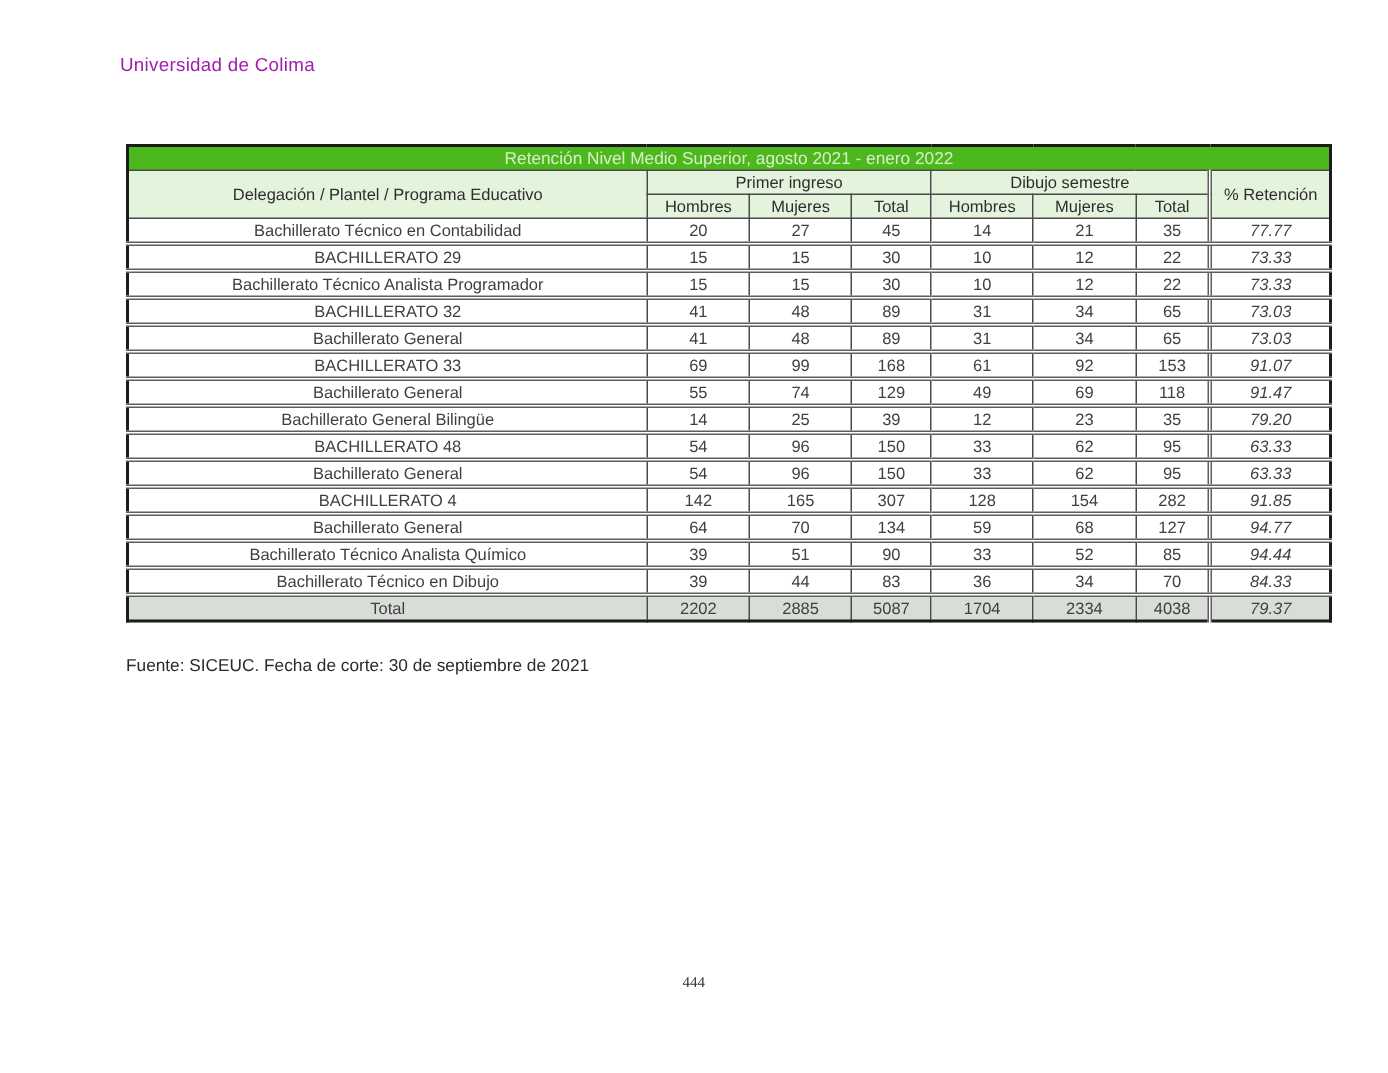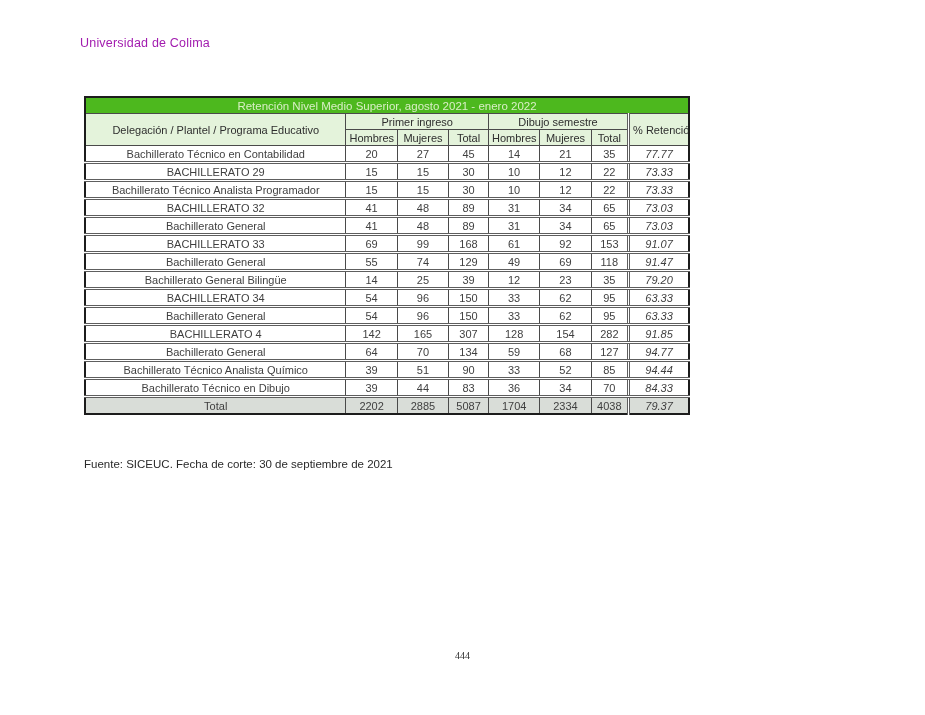--- a/index.html
+++ b/index.html
@@ -6,21 +6,21 @@
   body{
     width:925px;height:715px;position:relative;background:#ffffff;
     font-family:"Liberation Sans", sans-serif;
     -webkit-font-smoothing:antialiased;
   }
   .org-header{
     position:absolute;left:80px;top:36px;
     font-size:12.5px;color:#a21caf;letter-spacing:.2px;
   }
   .table-wrap{
-    position:absolute;left:84px;top:96px;width:606px;
+    position:absolute;left:84px;top:96px;width:804px;
   }
   table.retention{
     border-collapse:collapse;width:100%;table-layout:fixed;
     font-size:11px;color:#3f3f3f;
     border:2px solid #1c1c1c;
   }
   table.retention td{
     border:1px solid #4a4a4a;
     height:15px;
     padding:0 3px;
@@ -42,21 +42,21 @@
   td.c-name{text-align:left;padding-left:7px;}
   tbody.data td{border-bottom:3px double #5e5e5e;}
   td.c-ret{font-style:italic;border-left:3px double #5e5e5e !important;}
   tr.total-row td{
     background:#D9DDD8;
     border-bottom:none;
   }
   tr.total-row td.c-name{text-align:center;padding-left:3px;}
   .source-note{
     position:absolute;left:84px;top:438px;
-    font-size:11.5px;color:#2a2a2a;margin-top:20px;
+    font-size:11.5px;color:#2a2a2a;
   }
   .page-number{
     position:absolute;left:0;top:650px;width:925px;
     text-align:center;
     font-family:"Liberation Serif", serif;
     font-size:10px;color:#333;
   }
 </style>
 </head>
 <body>
@@ -169,21 +169,21 @@
           <td class="c-name">Bachillerato General Bilingüe</td>
           <td class="c-num">14</td>
           <td class="c-num">25</td>
           <td class="c-num">39</td>
           <td class="c-num">12</td>
           <td class="c-num">23</td>
           <td class="c-num">35</td>
           <td class="c-ret">79.20</td>
         </tr>
         <tr>
-          <td class="c-name">BACHILLERATO 34</td>
+          <td class="c-name">BACHILLERATO 48</td>
           <td class="c-num">54</td>
           <td class="c-num">96</td>
           <td class="c-num">150</td>
           <td class="c-num">33</td>
           <td class="c-num">62</td>
           <td class="c-num">95</td>
           <td class="c-ret">63.33</td>
         </tr>
         <tr>
           <td class="c-name">Bachillerato General</td>

